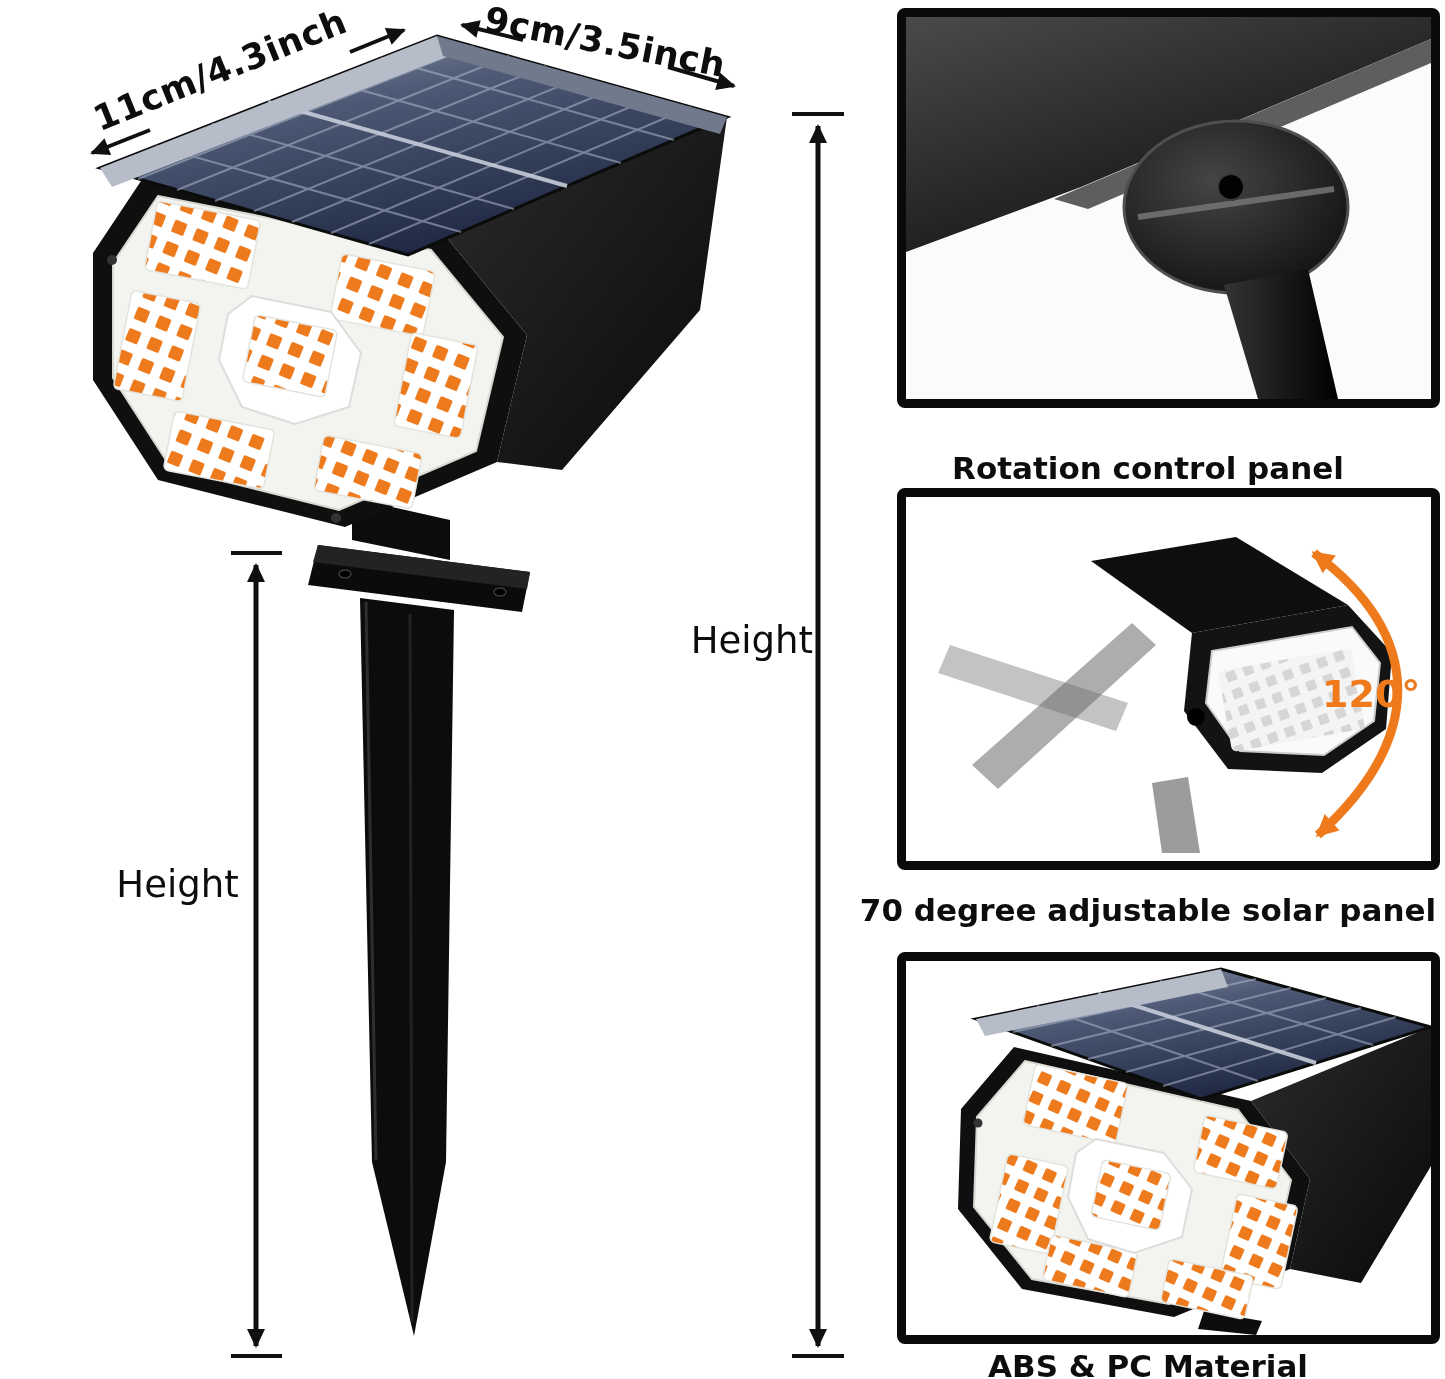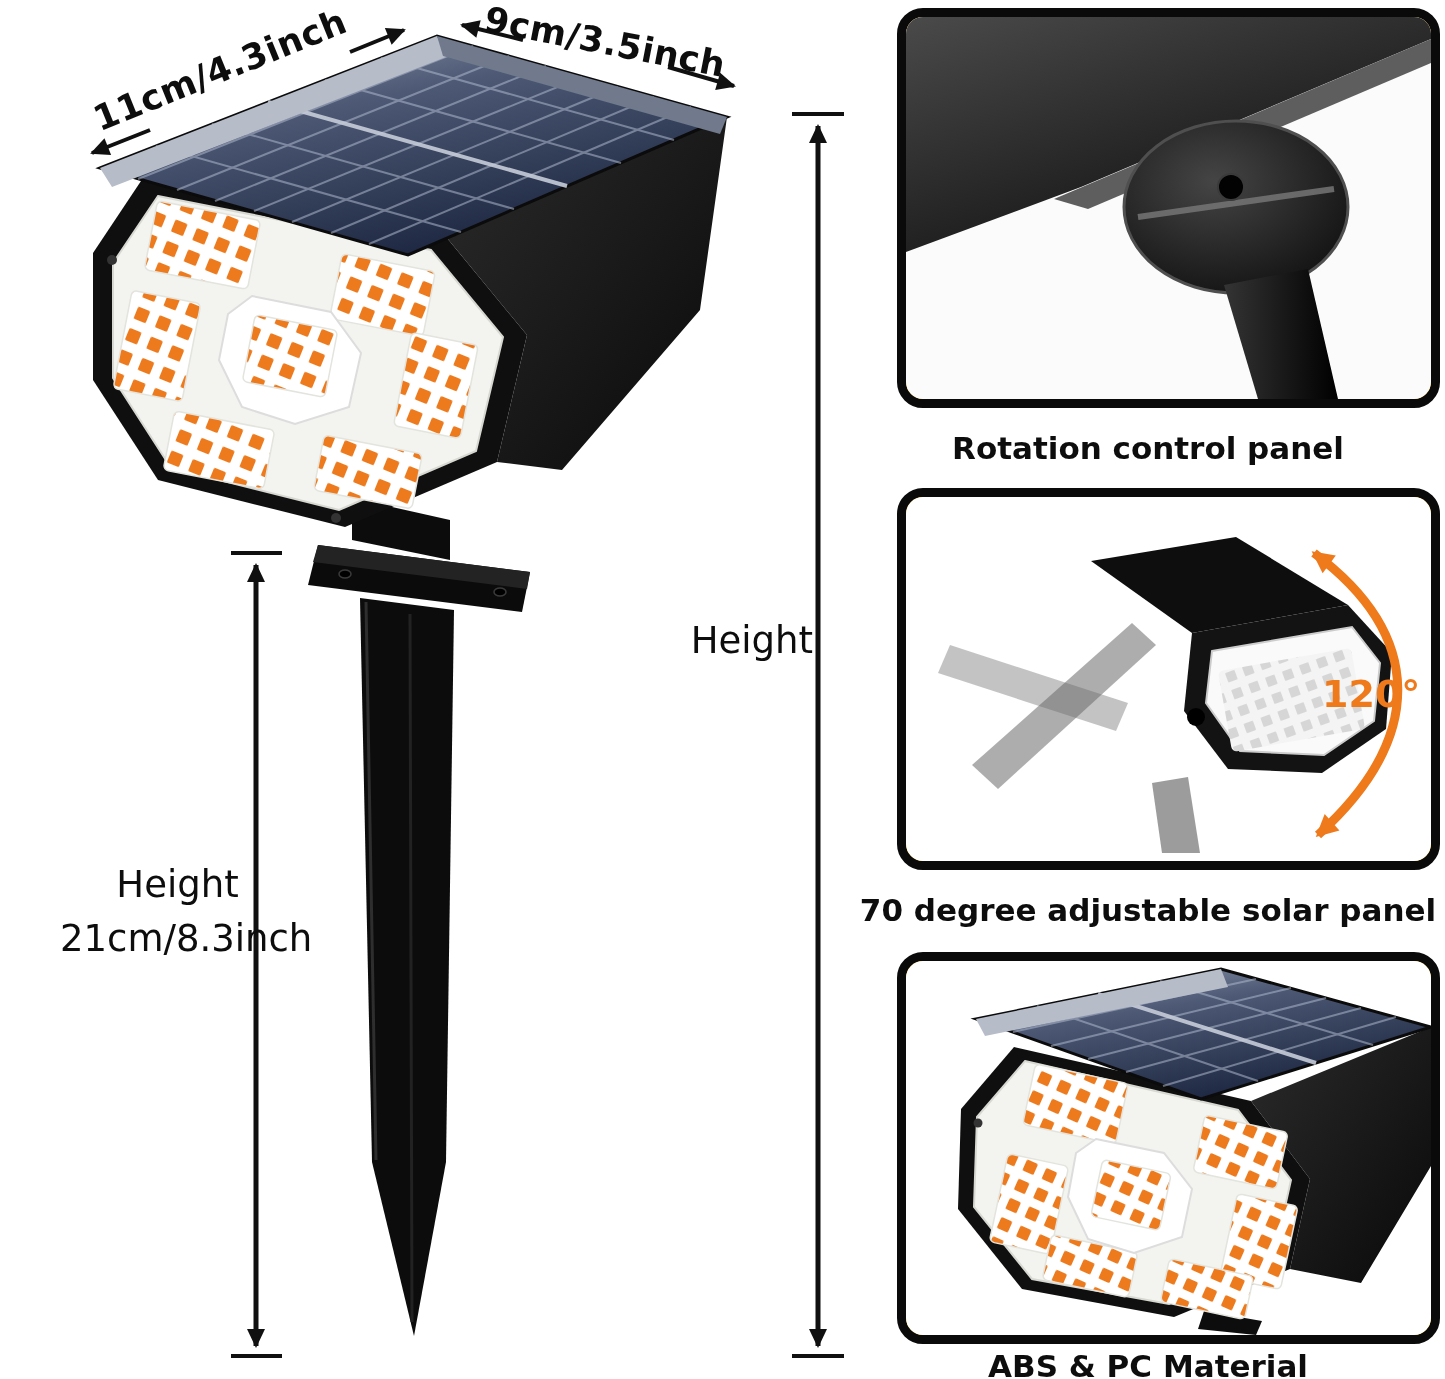--- a/index.html
+++ b/index.html
@@ -11,32 +11,32 @@
   .dim{
     position:absolute;font-weight:700;font-size:35px;text-align:center;
     letter-spacing:0.5px;color:#0d0d0d;white-space:nowrap;
   }
   .dim-tl{left:55px;top:50px;width:330px;transform:rotate(-22deg);}
   .dim-tr{left:455px;top:22px;width:300px;transform:rotate(11deg);}
   .height-label{position:absolute;font-weight:400;font-size:37px;line-height:1.45;color:#0d0d0d;}
   .height-right{left:545px;top:614px;width:268px;text-align:right;}
   .height-left{left:60px;top:858px;width:235px;text-align:center;}
   .panel{
-    position:absolute;left:897px;width:543px;border:9px solid #0a0a0a;border-radius:26px;
+    position:absolute;left:897px;width:543px;border:9px solid #0a0a0a;border-radius:8px;
     box-sizing:border-box;overflow:hidden;background:#eab308;
   }
   .p1{top:8px;height:400px;}
   .p2{top:488px;height:382px;}
   .p3{top:952px;height:392px;}
   .panel svg{display:block;width:100%;height:100%;}
   .caption{
     position:absolute;left:852px;width:592px;text-align:center;font-weight:700;
     font-size:31px;color:#0d0d0d;white-space:nowrap;
   }
-  .cap1{top:430px;}
+  .cap1{top:450px;}
   .cap2{top:892px;}
   .cap3{top:1348px;}
 </style>
 </head>
 <body>
 
 <div class="canvas">
 
   <svg class="main-art" viewBox="0 0 845 1379">
     <defs>
@@ -130,21 +130,20 @@
   </svg>
 
   <div class="dim dim-tl">11cm/4.3inch</div>
   <div class="dim dim-tr">9cm/3.5inch</div>
 
   <div class="height-label height-right">
     <div>Height</div>
   </div>
   <div class="height-label height-left">
     <div>Height</div>
-    <div>21cm/8.3inch</div>
   </div>
 
   <div class="panel p1">
     <svg viewBox="0 0 525 382">
       <defs>
         <linearGradient id="gSlab" x1="0" y1="0" x2="0.7" y2="1">
           <stop offset="0" stop-color="#4a4a4a"></stop>
           <stop offset="1" stop-color="#0d0d0d"></stop>
         </linearGradient>
         <radialGradient id="gCyl" cx="0.4" cy="0.35" r="0.9">

